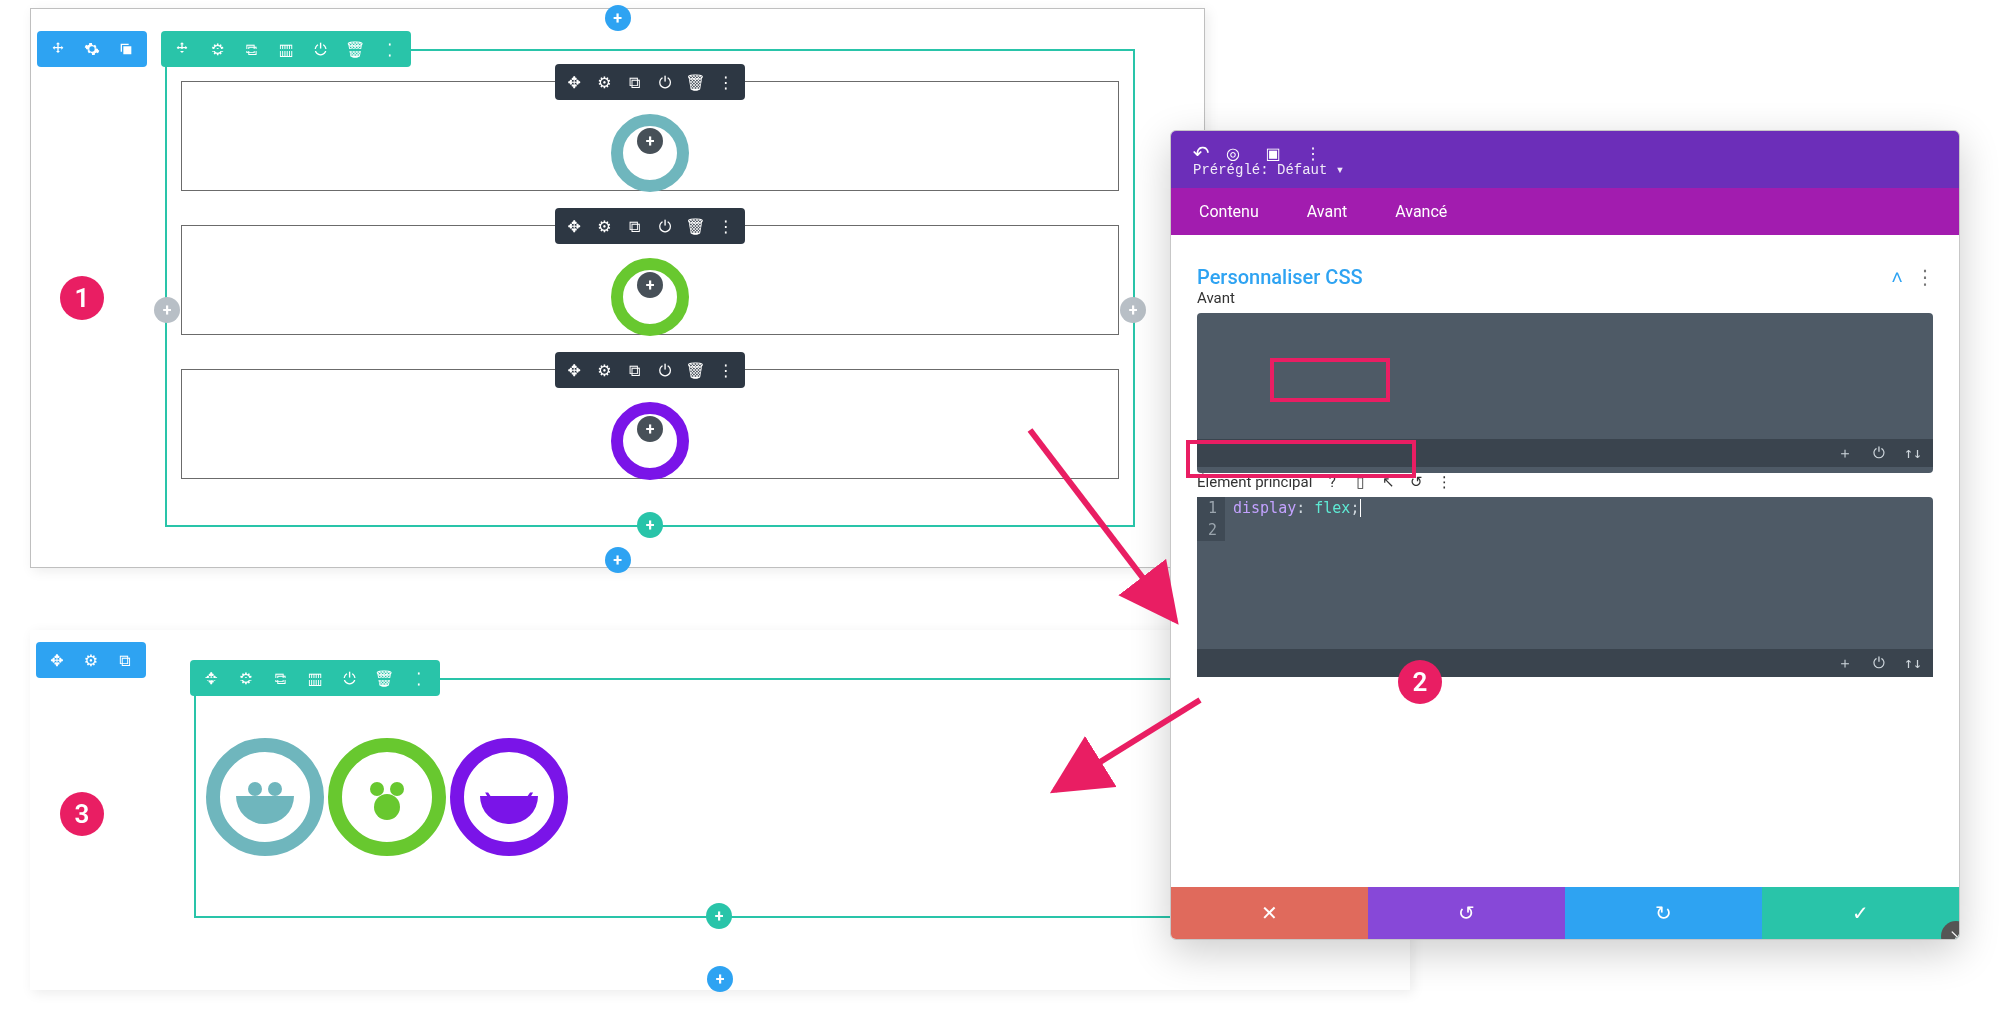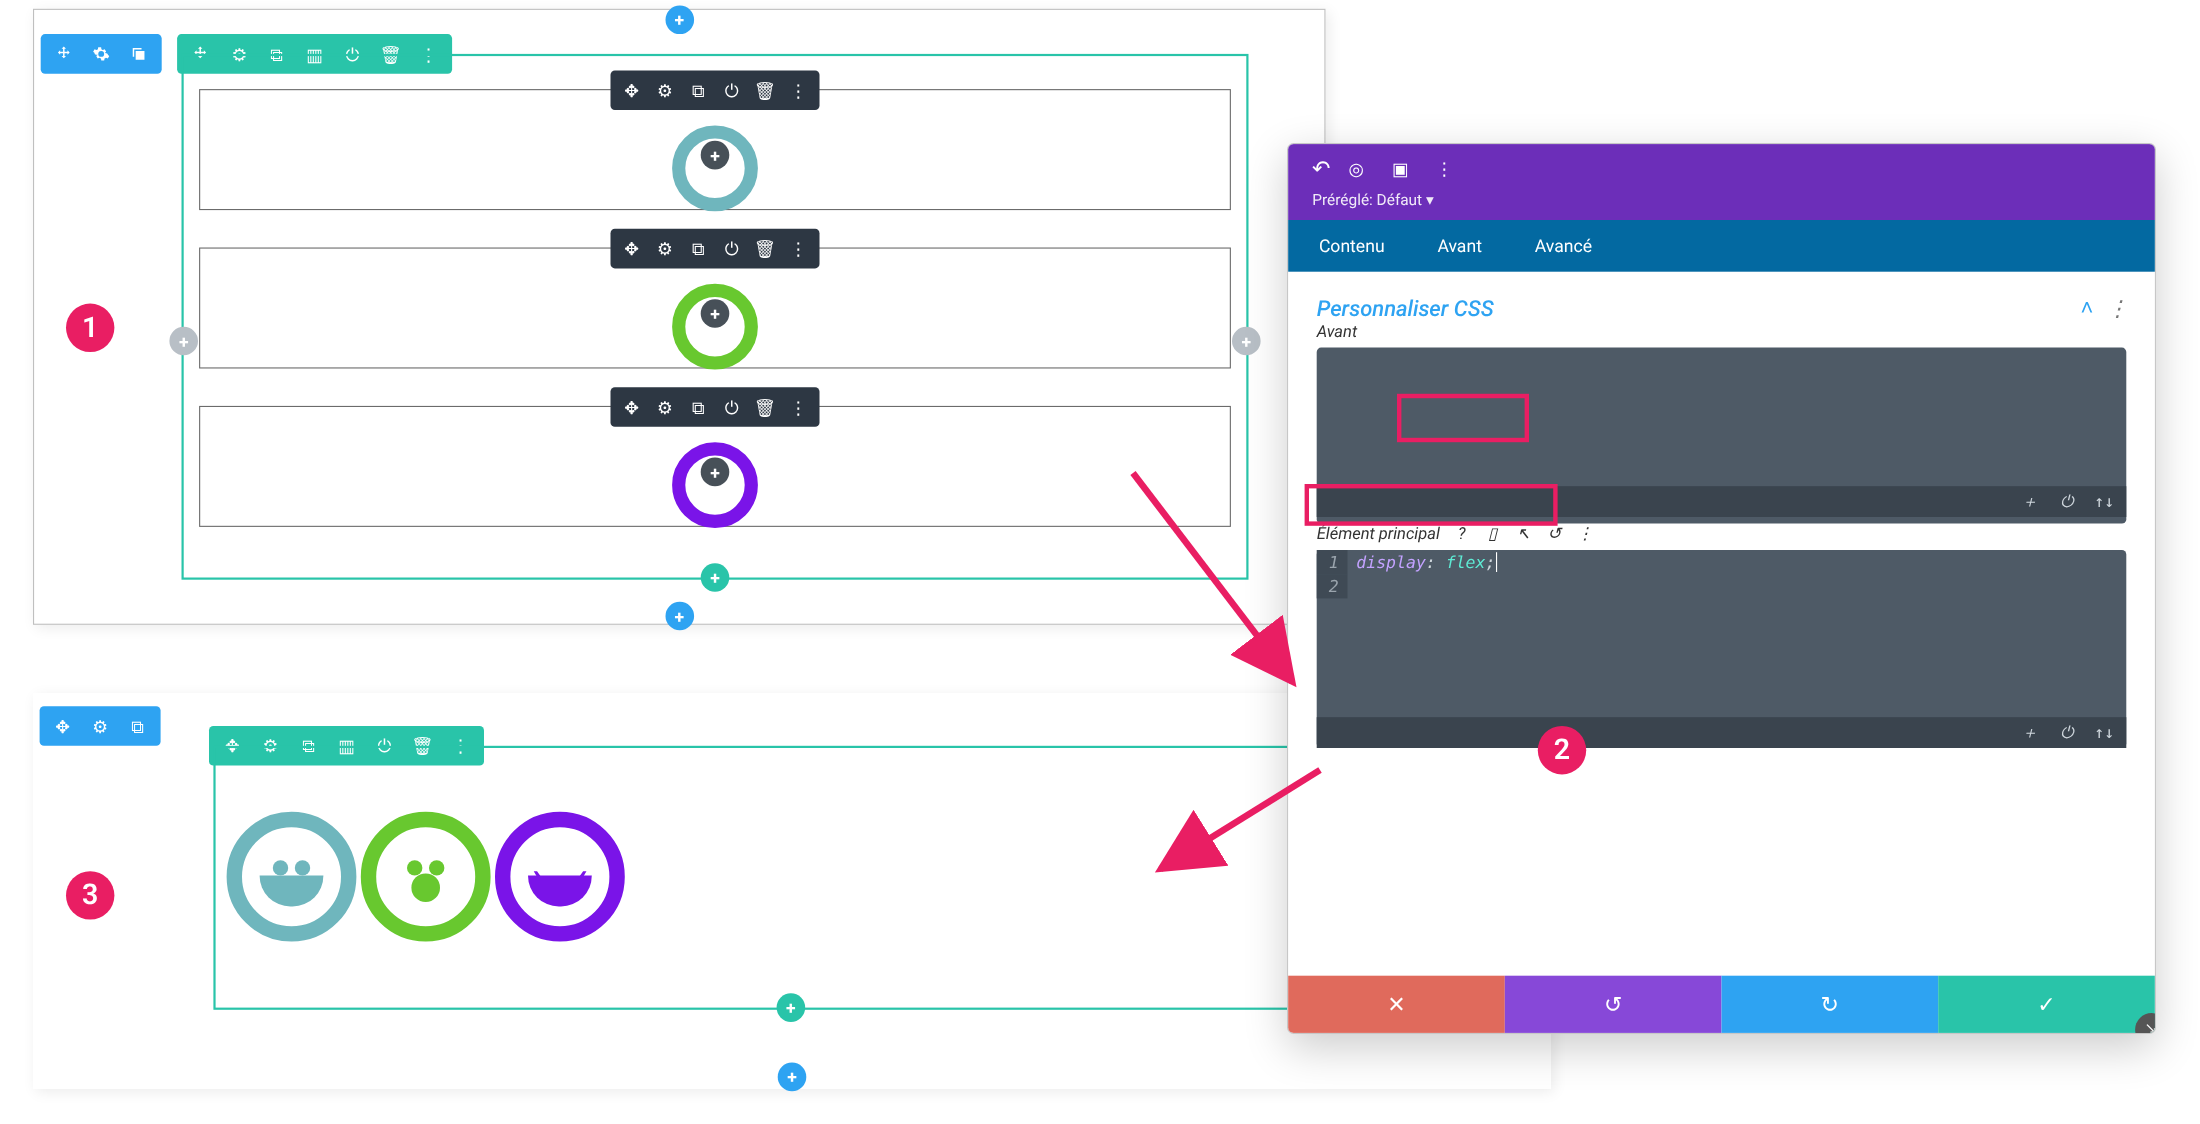--- a/index.html
+++ b/index.html
@@ -55,24 +55,24 @@
   
   .modal {
     position:absolute; left:1170px; top:130px; width:790px; height:810px;
     border:1px solid #c7c7c7; border-radius:6px; background:#fff;
     box-shadow:0 12px 40px rgba(0,0,0,.2); overflow:hidden; z-index:20;
   }
   .modal-header { background:#6c2eb9; color:#fff; padding:14px 22px 10px 22px; }
   .modal-header-top { display:flex; align-items:center; gap:16px; }
   .modal-header-top h2 { font-size:22px; font-weight:600; flex:1; }
   .modal-header-icons { display:flex; gap:24px; align-items:center; }
-  .modal-preset { font-size:14px; opacity:.9; margin-top:12px; }
-  .modal-tabs { background:#0369a1; display:flex; gap:36px; padding:0 22px; }
+  .modal-preset { font-size:14px; opacity:.9; margin-top:0;font-family:Liberation Mono, monospace; }
+  .modal-tabs { background:#a21caf; display:flex; gap:36px; padding:0 22px; }
   .modal-tab { color:#fff; font-size:16px; padding:14px 6px; cursor:pointer; }
-  .modal-body { padding:20px 26px; color:#444;font-style:italic; }
+  .modal-body { padding:30px 26px; color:#444; }
   .section-title { color:#2ea3f2; font-size:20px; font-weight:500; display:flex; align-items:center; }
   .section-title .chev { margin-left:auto; color:#2ea3f2; }
   .subhead { font-size:15px; color:#333; margin-bottom:6px; display:flex; align-items:center; gap:12px; }
   .codebox { background:#4e5a66; border-radius:4px; color:#cfd7dd; font-family:Menlo,Consolas,monospace; font-size:15px; position:relative; }
   .codebox .line { display:flex; }
   .codebox .gutter { width:28px; text-align:right; padding:2px 8px 2px 0; color:#9aa4ad; background:#3f4a55; }
   .codebox .code { padding:2px 8px; white-space:pre; }
   .codebox .footer { background:#3a444e; display:flex; justify-content:flex-end; gap:18px; padding:6px 12px; color:#cfd7dd; }
   .kw { color:#c3a2ff; } .val { color:#5eead4; }
   .modal-footer { position:absolute; bottom:0; left:0; right:0; display:flex; height:52px; }

